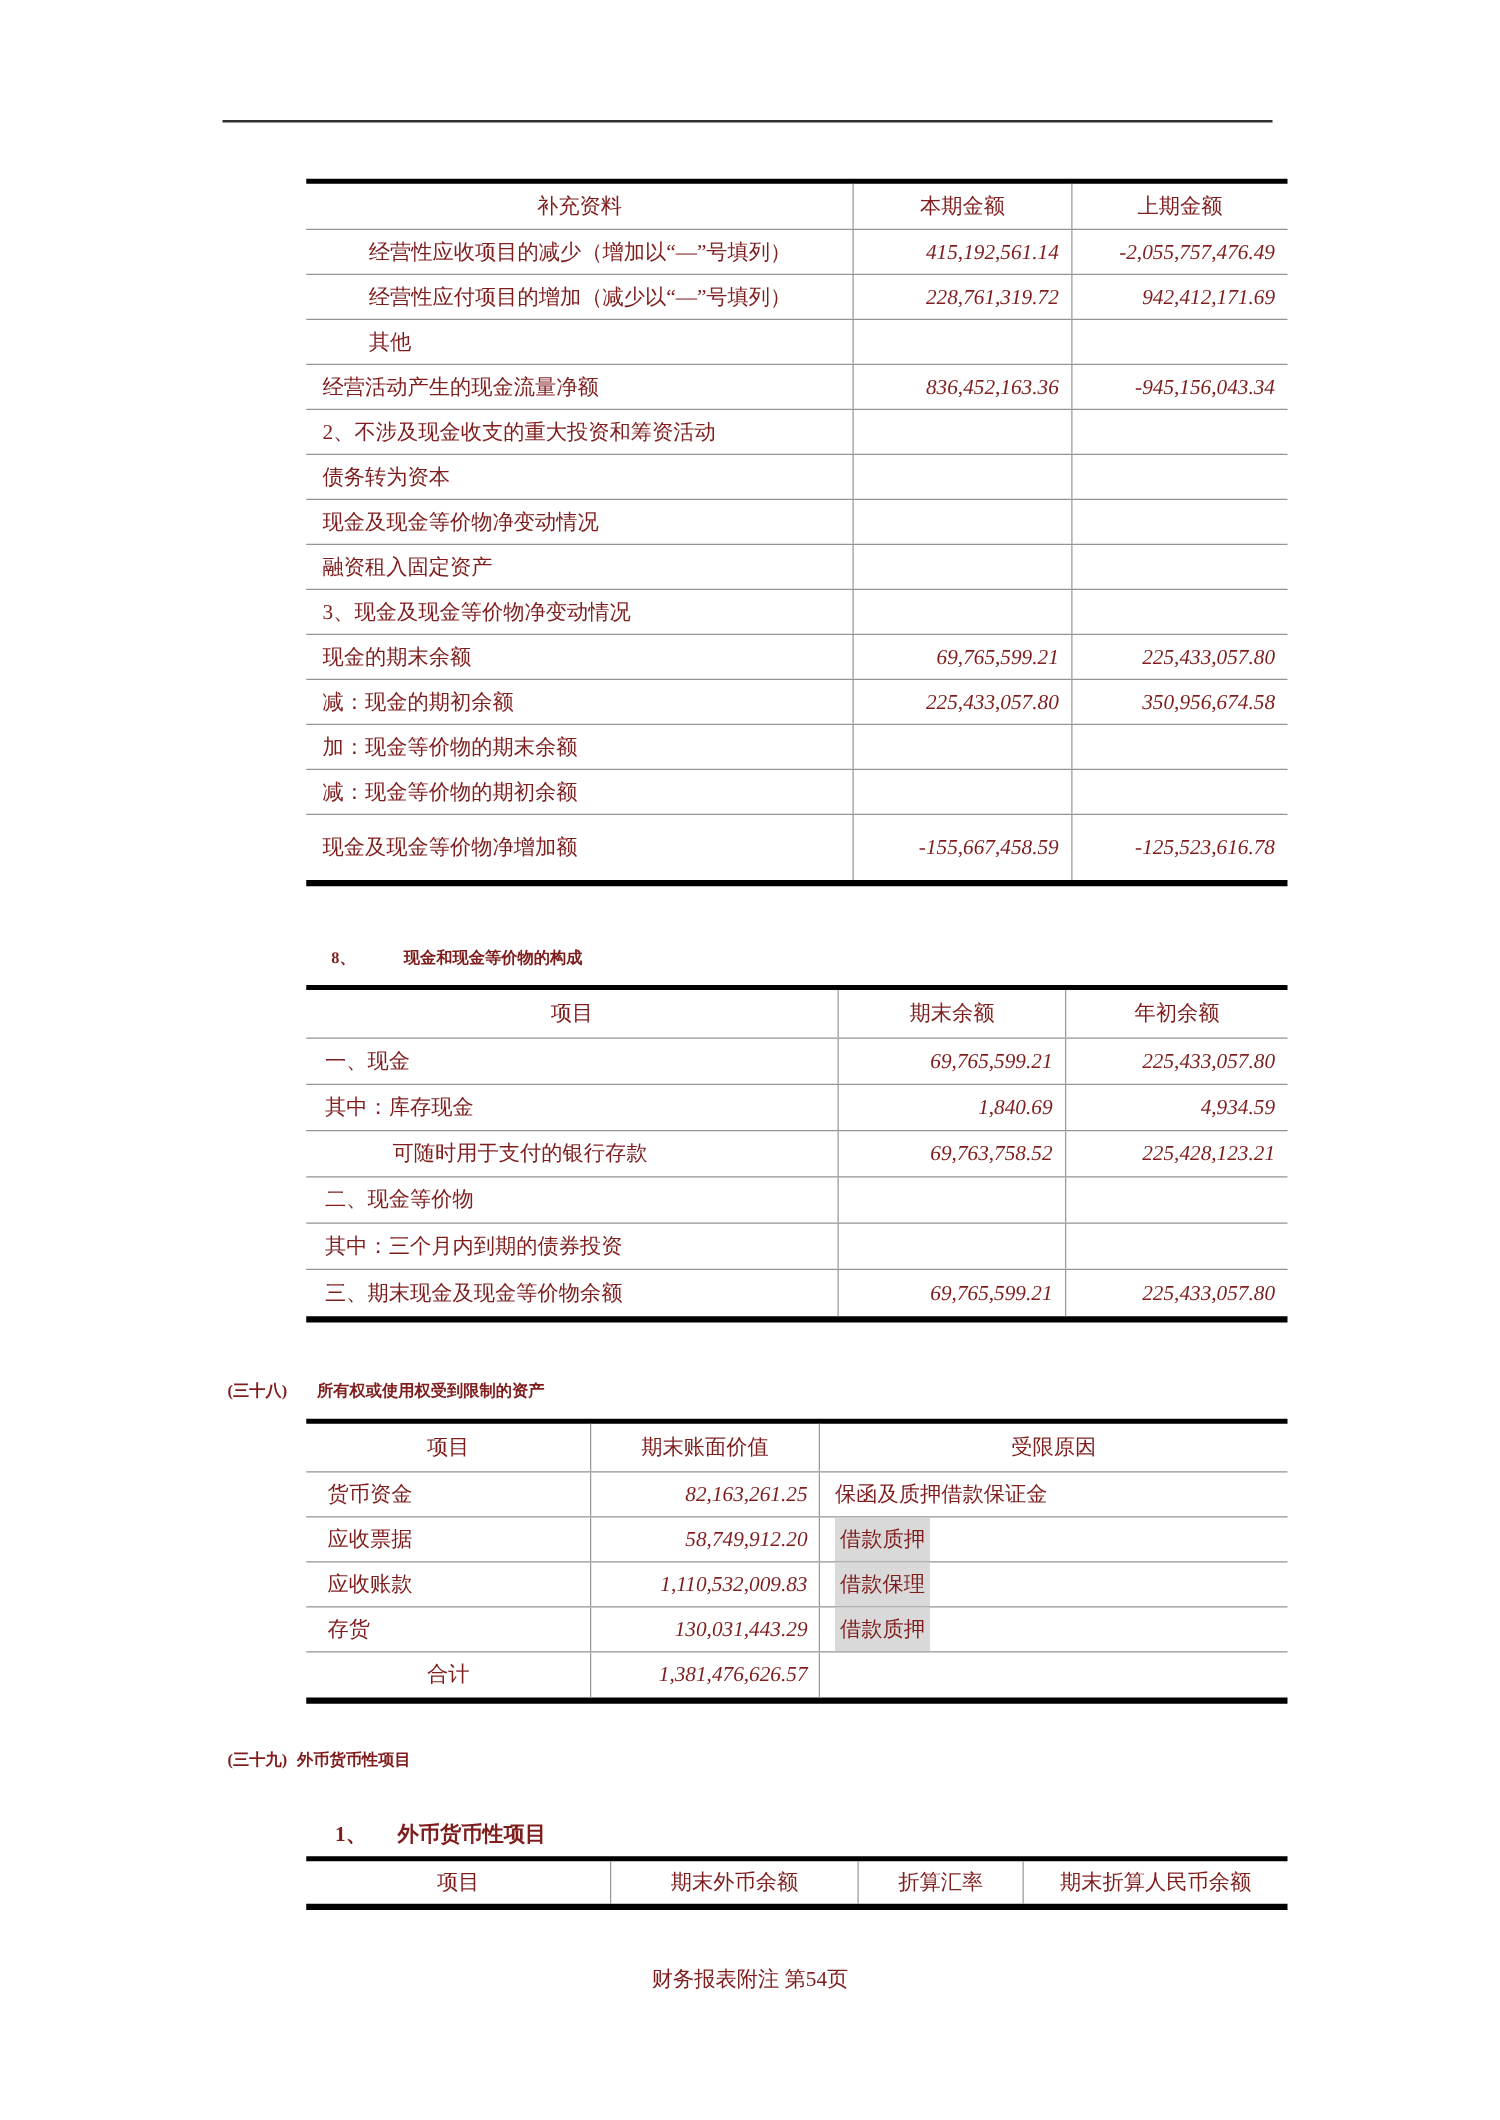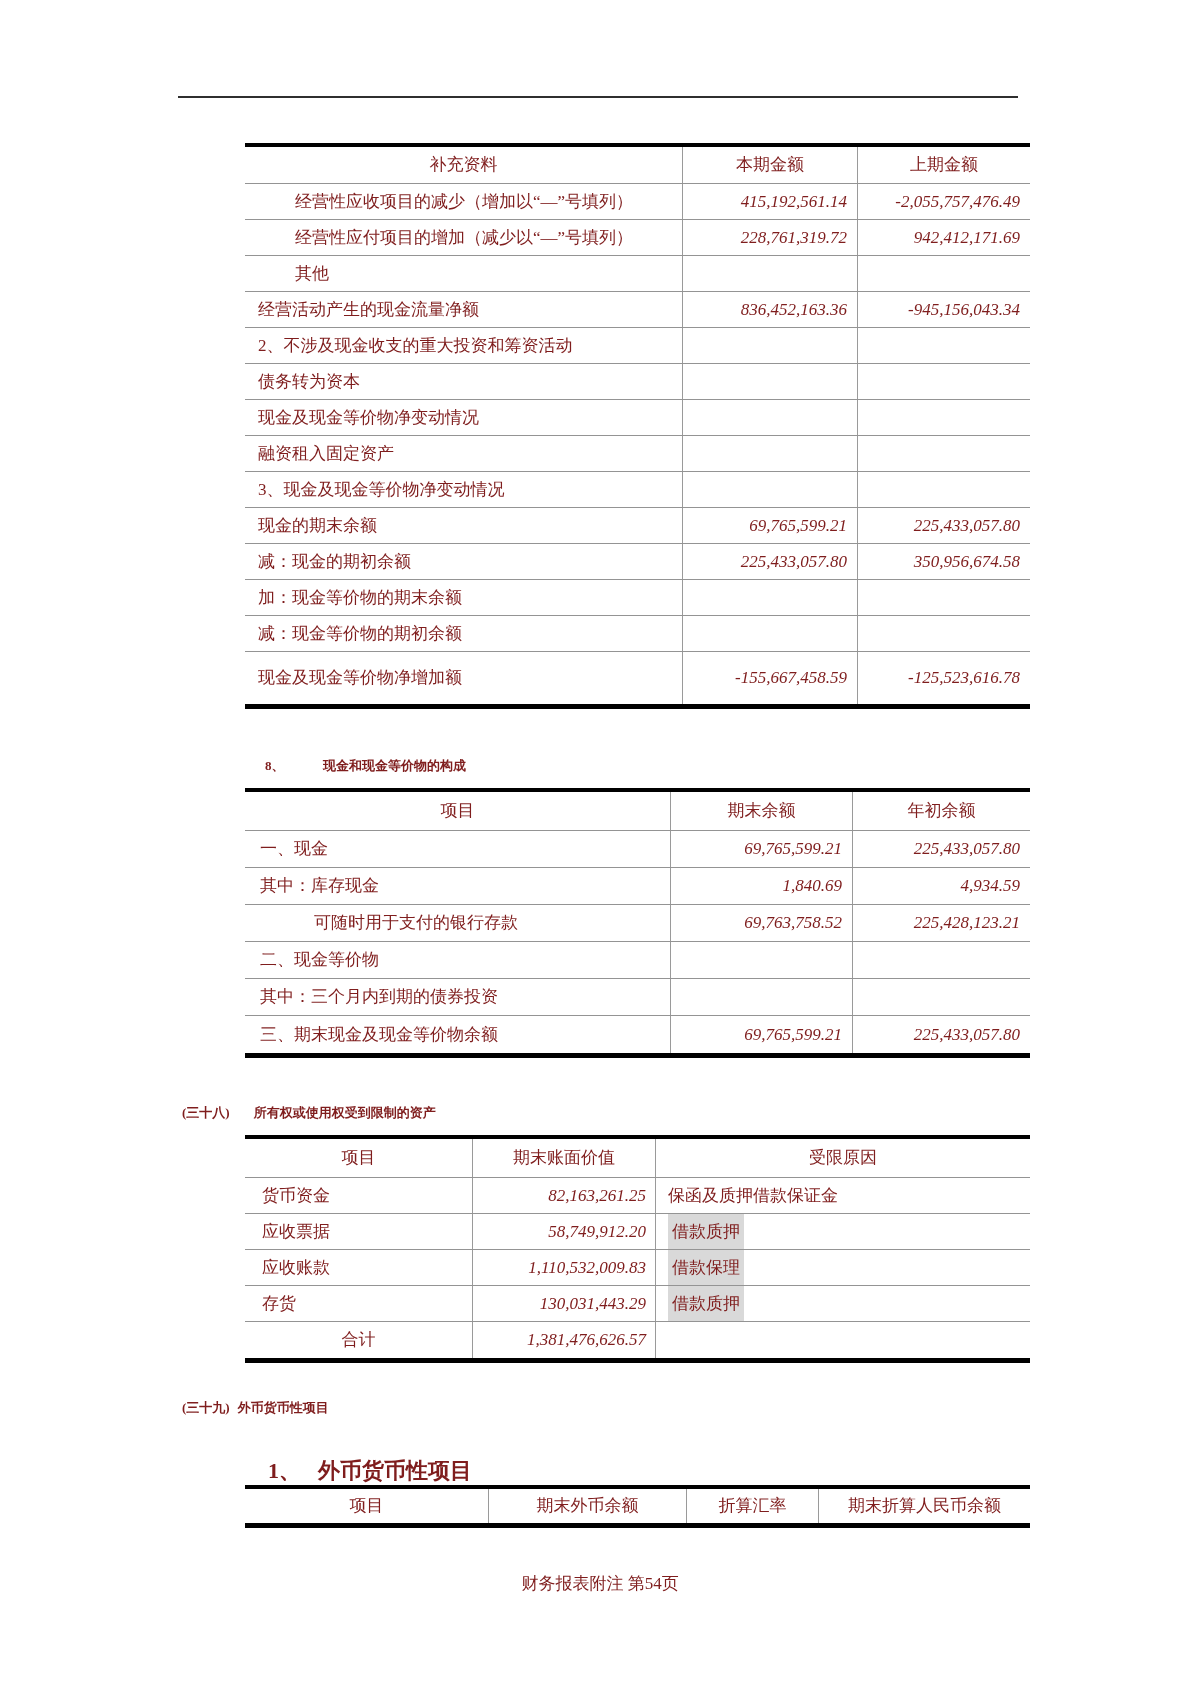--- a/index.html
+++ b/index.html
@@ -73,21 +73,21 @@
   .sec-title{
     position:absolute;
     font-size:13px;font-weight:700;white-space:nowrap;
   }
   .s8{top:757px;left:265px;}
   .s8 .no{display:inline-block;width:58px;}
   .s38{top:1104px;left:182px;}
   .s38 .no{margin-right:24px;}
   .s39{top:1399px;left:182px;}
   .s39 .no{margin-right:8px;}
-  .s39sub{top:1456px;left:268px;font-size:22px;}
+  .s39sub{top:1456px;left:268px;font-size:17px;}
   .s39sub .no{display:inline-block;width:50px;}
   .footer{
     position:absolute;top:1572px;left:0;width:1200px;
     text-align:center;font-size:17px;
   }
 </style>
 </head>
 <body>
 
 <div class="page">

